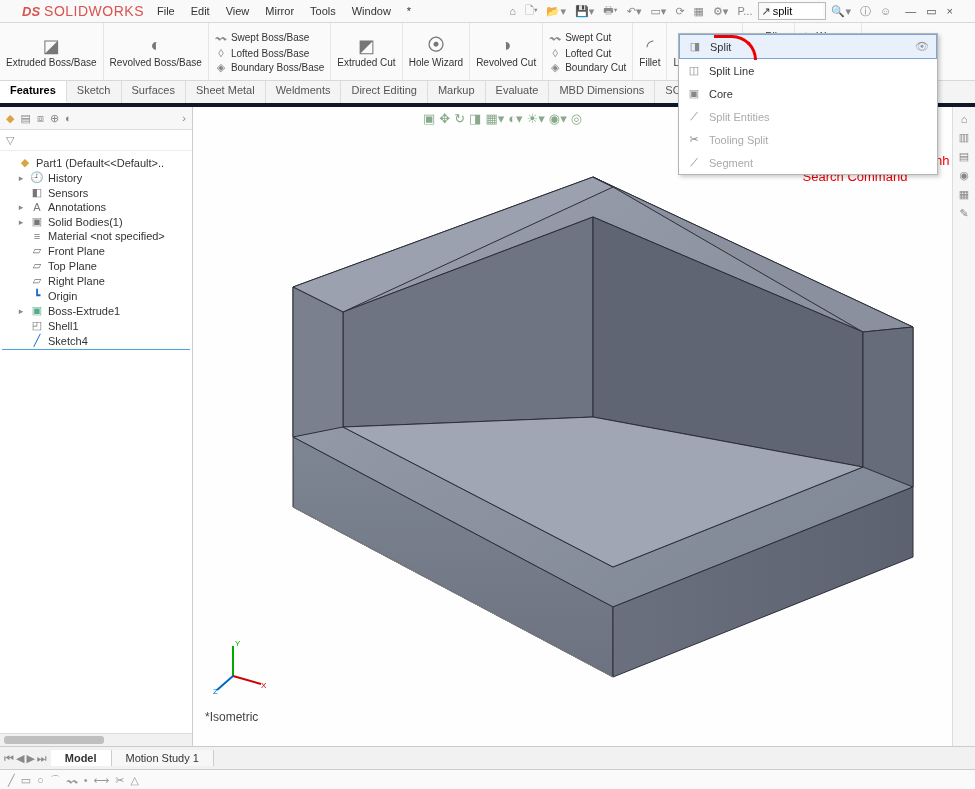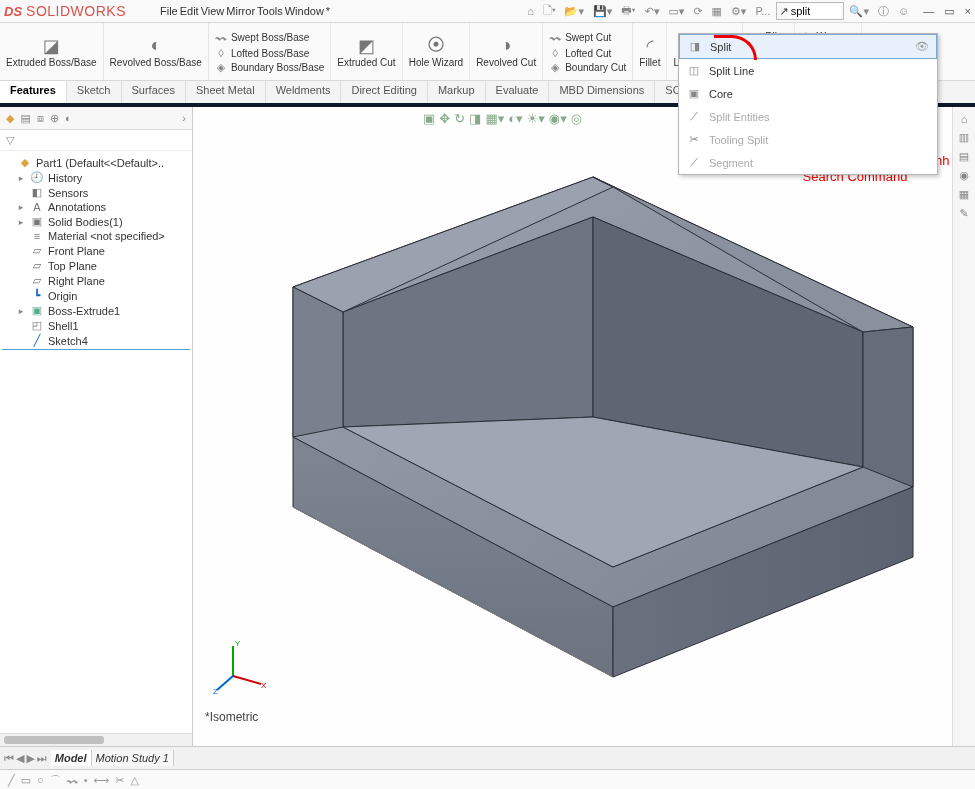--- a/index.html
+++ b/index.html
@@ -1,20 +1,20 @@
 <!DOCTYPE html>
 <html><head>
 <meta charset="utf-8">
 <style>
 html,body{margin:0;padding:0;width:975px;height:789px;font-family:"Segoe UI",Tahoma,sans-serif;font-size:11px;color:#333;background:#fff;overflow:hidden;}
-.menubar{height:22px;display:flex;align-items:center;padding:0 4px;border-bottom:1px solid #d8d8d8;background:#f9f9f9;}
+.menubar{height:22px;display:flex;align-items:center;padding:0 22px;border-bottom:1px solid #d8d8d8;background:#f9f9f9;}
 .logo{display:flex;align-items:center;gap:4px;margin-right:8px;}
 .logo-mark{color:#d9534f;font-weight:bold;font-size:13px;font-style:italic;}
 .logo-text{color:#d9534f;font-size:14px;letter-spacing:0.5px;}
-.menu-items{display:flex;gap:2px;margin-left:26px;}
+.menu-items{display:flex;gap:16px;margin-left:5px;}
 .menu-items span{cursor:pointer;}
 .menu-spacer{flex:1;}
 .q-icons{display:flex;gap:9px;align-items:center;color:#888;}
 .search-box{display:flex;align-items:center;border:1px solid #bbb;height:16px;padding:0 2px;margin-left:6px;}
 .search-box input{border:none;outline:none;font-size:11px;width:48px;}
 .win-btns{display:flex;gap:10px;margin-left:14px;color:#555;}
 .ribbon{height:57px;display:flex;background:#fafafa;border-bottom:1px solid #d8d8d8;position:relative;}
 .rgroup{display:flex;flex-direction:column;align-items:center;justify-content:center;padding:2px 6px;border-right:1px solid #e6e6e6;}
 .rgroup .micon{font-size:18px;color:#777;height:22px;}
 .rgroup .mlabel{font-size:10px;text-align:center;line-height:11px;}
@@ -44,21 +44,21 @@
 .dropdown{position:absolute;top:33px;left:678px;width:258px;background:#fff;border:1px solid #b5b5b5;box-shadow:2px 2px 4px rgba(0,0,0,0.2);z-index:50;}
 .dd-item{display:flex;align-items:center;gap:8px;padding:5px 8px;cursor:pointer;}
 .dd-item .di{width:14px;color:#888;text-align:center;}
 .dd-item.hi{background:#e8f0fb;border:1px solid #7aa7d8;}
 .dd-item.dim{color:#aaa;}
 .dd-eye{position:absolute;right:8px;top:6px;color:#999;}
 .red-arc{position:absolute;top:35px;left:714px;width:40px;height:22px;border:3px solid #e00;border-left:none;border-bottom:none;border-radius:0 30px 0 0;pointer-events:none;z-index:60;}
 .annot{position:absolute;top:46px;left:552px;color:#e00;font-size:13px;text-align:center;line-height:16px;z-index:40;width:220px;}
 .bottom-tabs{height:22px;display:flex;align-items:center;background:#f1f1f1;border-top:1px solid #ccc;border-bottom:1px solid #ccc;}
 .nav-arrows{display:flex;gap:2px;padding:0 4px;color:#888;}
-.btab{padding:2px 4px;border-right:1px solid #ccc;cursor:pointer;font-size:11px;background:#f7f7f7;font-style:italic;}
+.btab{padding:2px 14px;border-right:1px solid #ccc;cursor:pointer;font-size:11px;background:#f7f7f7;}
 .btab.active{background:#fff;font-weight:bold;}
 .toolbar2{height:20px;display:flex;align-items:center;gap:6px;padding:0 8px;border-bottom:1px solid #ccc;color:#999;background:#fafafa;}
 .status{height:18px;display:flex;align-items:center;padding:0 8px;font-size:10px;color:#555;background:#f6f6f6;}
 .status .sp{flex:1;}
 svg{display:block;}
 </style>
 </head>
 <body>
 
 <div class="menubar">

